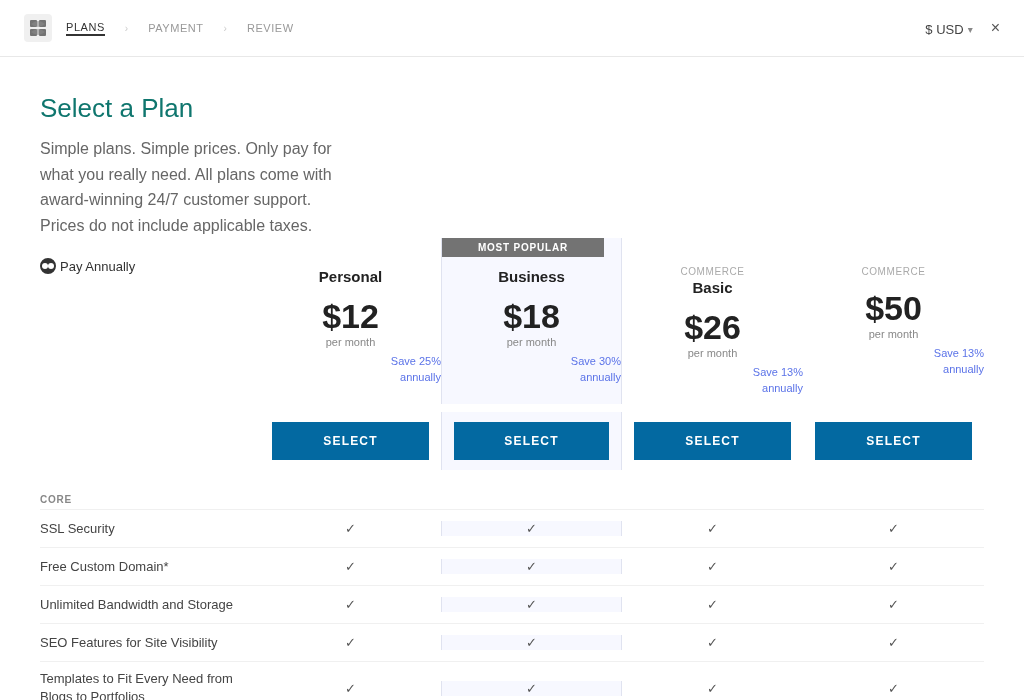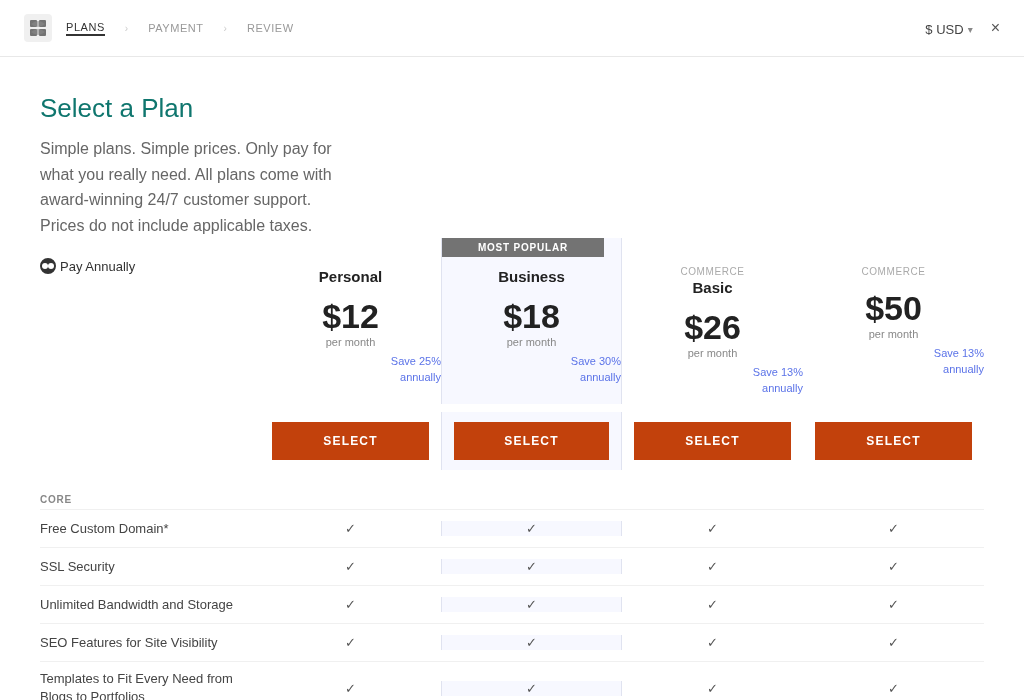--- a/index.html
+++ b/index.html
@@ -35,21 +35,21 @@
     .plan-period { font-size: 11px; color: #888; text-align: center; margin-top: 3px; }
     .plan-save { font-size: 11px; color: #5b73e8; text-align: right; margin-top: 6px; line-height: 1.4; }
 
     
     .plans-section { width: 100%; }
 
     
     .select-row { display: grid; grid-template-columns: 220px 1fr 1fr 1fr 1fr; margin-top: 8px; margin-bottom: 0; padding-bottom: 0; }
     .select-btn-cell { padding: 10px 12px; display: flex; align-items: center; justify-content: center; }
     .select-btn-cell.highlighted { background: #f7f8ff; border-left: 1px solid #e0e3f0; border-right: 1px solid #e0e3f0; }
-    .select-btn { background: #c2410c; color: #fff; border: none; font-size: 12px; font-weight: 700; letter-spacing: 0.1em; padding: 12px 0; width: 100%; cursor: pointer; }
+    .select-btn { background: #0369a1; color: #fff; border: none; font-size: 12px; font-weight: 700; letter-spacing: 0.1em; padding: 12px 0; width: 100%; cursor: pointer; }
 
     
     .features-section { margin-top: 16px; }
     .feature-category-row { display: grid; grid-template-columns: 220px 1fr 1fr 1fr 1fr; padding: 8px 0 4px; }
     .feature-category-label { font-size: 10px; font-weight: 600; color: #888; letter-spacing: 0.08em; padding-left: 0; }
     .feature-row { display: grid; grid-template-columns: 220px 1fr 1fr 1fr 1fr; border-top: 1px solid #f0f0f0; align-items: center; min-height: 38px; }
     .feature-name { font-size: 13px; color: #444; padding: 8px 0; line-height: 1.4; }
     .feature-cell { text-align: center; font-size: 13px; color: #333; display: flex; align-items: center; justify-content: center; }
     .feature-cell.highlighted { background: #f7f8ff; border-left: 1px solid #e0e3f0; border-right: 1px solid #e0e3f0; }
 
@@ -177,37 +177,37 @@
 
         <div class="feature-category-row">
           <span class="feature-category-label">CORE</span>
           <span></span>
             <span></span>
             <span></span>
             <span></span>
         </div>
 
         <div class="feature-row">
+          <span class="feature-name">SSL Security</span>
+          <div class="feature-cell">
+              <span class="checkmark"></span>
+            </div>
+          <div class="feature-cell highlighted">
+              <span class="checkmark"></span>
+            </div>
+          <div class="feature-cell">
+              <span class="checkmark"></span>
+            </div>
+          <div class="feature-cell">
+              <span class="checkmark"></span>
+            </div>
+        </div>
+
+        <div class="feature-row">
           <span class="feature-name">Free Custom Domain*</span>
-          <div class="feature-cell">
-              <span class="checkmark"></span>
-            </div>
-          <div class="feature-cell highlighted">
-              <span class="checkmark"></span>
-            </div>
-          <div class="feature-cell">
-              <span class="checkmark"></span>
-            </div>
-          <div class="feature-cell">
-              <span class="checkmark"></span>
-            </div>
-        </div>
-
-        <div class="feature-row">
-          <span class="feature-name">SSL Security</span>
           <div class="feature-cell">
               <span class="checkmark"></span>
             </div>
           <div class="feature-cell highlighted">
               <span class="checkmark"></span>
             </div>
           <div class="feature-cell">
               <span class="checkmark"></span>
             </div>
           <div class="feature-cell">

